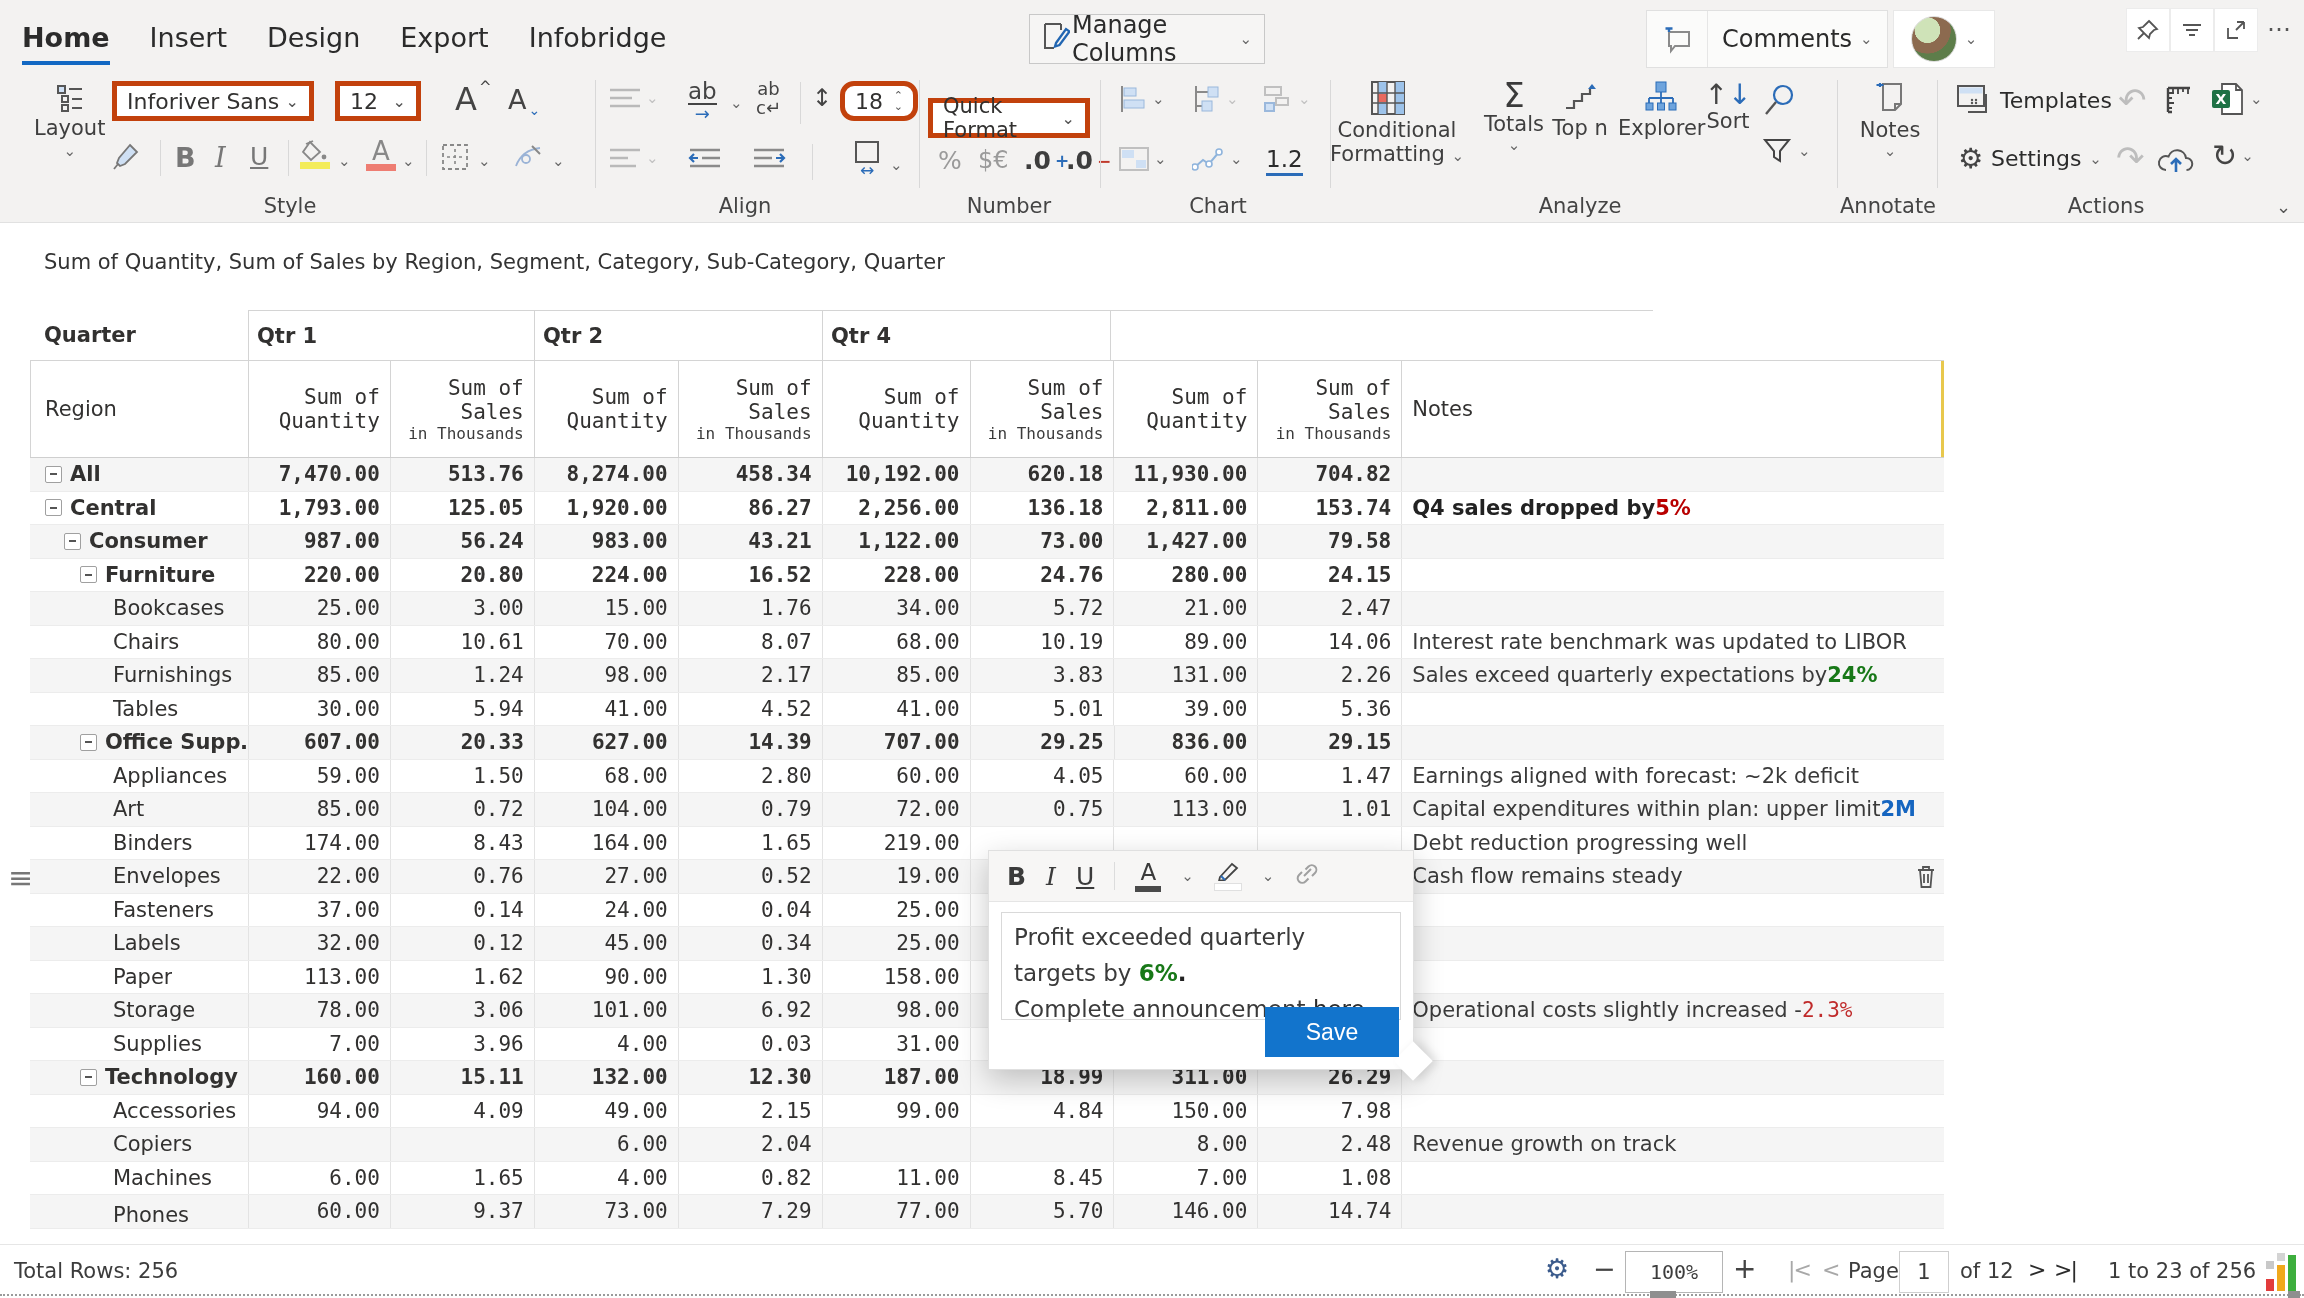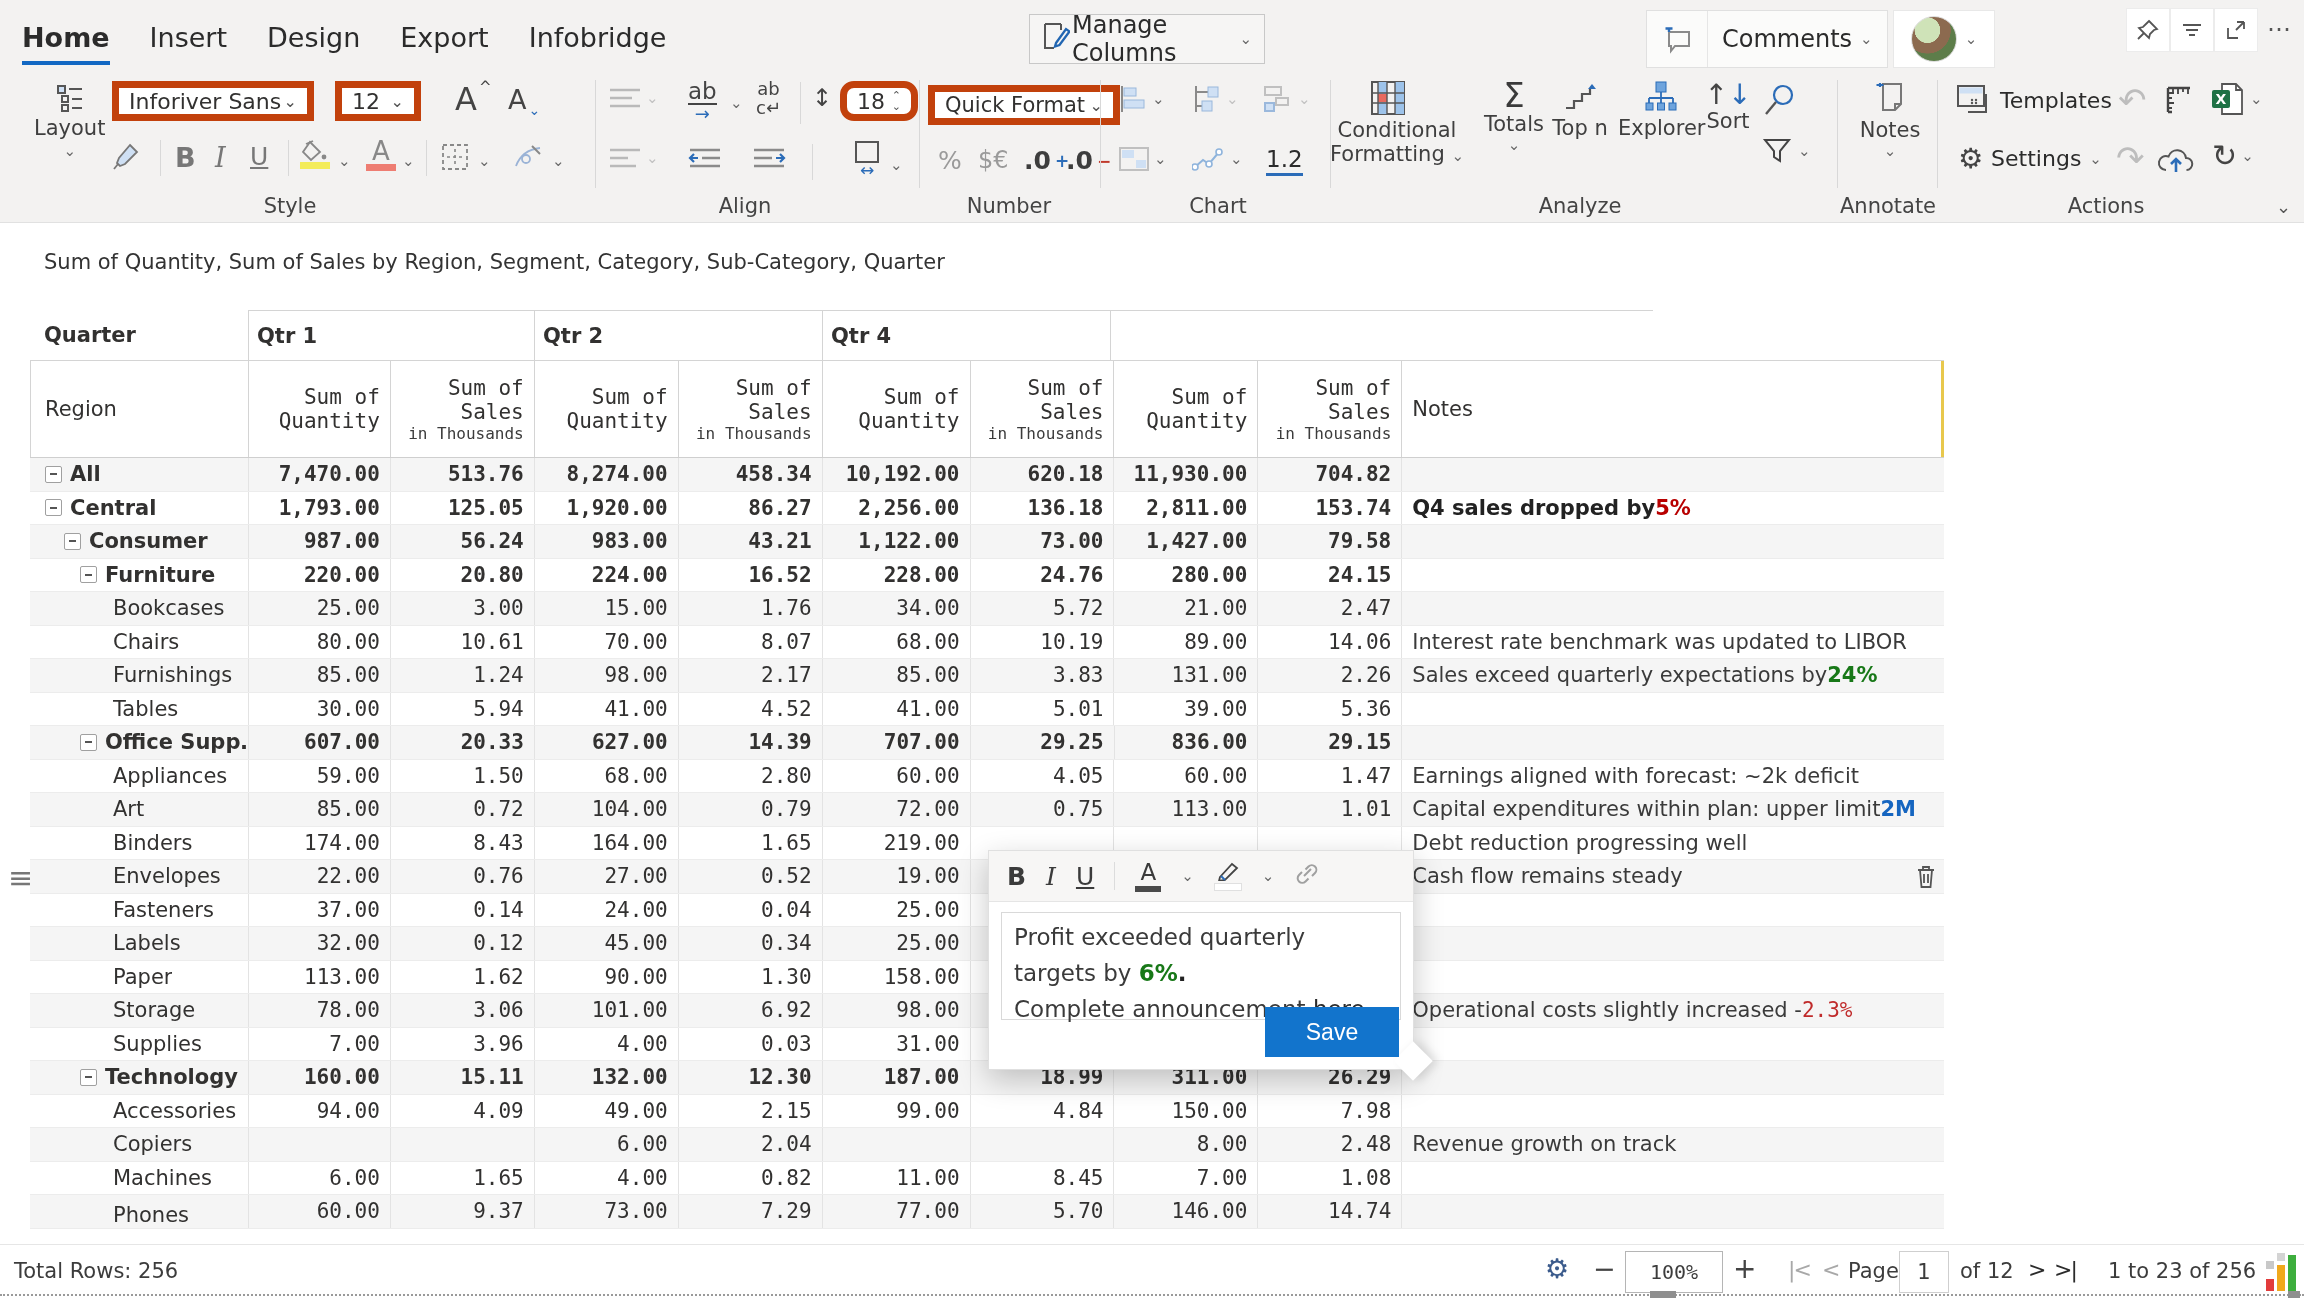--- a/index.html
+++ b/index.html
@@ -6,21 +6,21 @@
   #app{position:relative;width:2304px;height:1298px;background:#fff;overflow:hidden;
        font-family:"DejaVu Sans","Liberation Sans",sans-serif;color:#323130;}
   .abs{position:absolute;}
   
   .ribbon{position:absolute;left:0;top:0;width:2304px;height:222px;background:#f3f2f1;border-bottom:1px solid #e1e1e1;}
   .tabs{position:absolute;left:22px;top:22px;display:flex;gap:40px;font-size:27px;color:#2b2b2b;}
   .tab{padding-bottom:8px;cursor:pointer;}
   .tab.active{font-weight:bold;border-bottom:4px solid #1268c3;}
   .vdiv{position:absolute;top:80px;height:108px;width:1px;background:#d8d8d8;}
   .grouplabel{position:absolute;top:194px;font-size:21px;color:#444;text-align:center;}
-  .inputbox{position:absolute;background:#fff;border:7px solid #c2410c;display:flex;align-items:center;font-size:22px;color:#323130;padding:0 10px;box-sizing:border-box;}
+  .inputbox{position:absolute;background:#fff;border:5px solid #c2410c;display:flex;align-items:center;font-size:22px;color:#323130;padding:0 10px;box-sizing:border-box;}
   .chev{font-size:16px;color:#555;margin-left:auto;}
   .chev2{font-size:15px;color:#666;}
   .icbtn{position:absolute;display:flex;align-items:center;gap:4px;color:#4a4a4a;}
   .lbl{font-size:21px;color:#3f3f3f;}
   .iconbar3 line{stroke:#b9b9b9;stroke-width:2.5;}
   .topicons{position:absolute;top:8px;display:flex;}
   .topicon{width:42px;height:42px;background:#fff;border:1px solid #ececec;display:flex;align-items:center;justify-content:center;}
   .mcbtn{position:absolute;left:1029px;top:14px;width:236px;height:50px;border:1px solid #c8c8c8;display:flex;align-items:center;gap:2px;padding:0 12px;box-sizing:border-box;font-size:24px;color:#2b2b2b;background:#f6f5f4;}
   .combtn{position:absolute;left:1646px;top:10px;height:56px;display:flex;align-items:center;background:#fbfbfa;border:1px solid #e0e0e0;}
   .avatarbox{position:absolute;left:1893px;top:10px;width:100px;height:56px;background:#fff;border:1px solid #e8e8e8;display:flex;align-items:center;justify-content:center;gap:8px;}
@@ -255,21 +255,21 @@
     <div class="icbtn" style="left:852px;top:140px;flex-direction:column;gap:0;">
       <svg width="30" height="24" viewBox="0 0 30 24">
           <rect x="4" y="2" width="22" height="20" fill="none" stroke="#555" stroke-width="2"></rect>
         </svg>
       <span style="color:#2b6cb8;font-size:17px;line-height:.8;">↔</span>
     </div>
     <span class="chev2 abs" style="left:890px;top:156px;">⌄</span>
     <div class="grouplabel" style="left:655px;width:180px;">Align</div>
     <div class="vdiv" style="left:919px;"></div>
 
-    <div class="inputbox" style="left:928px;top:85px;width:192px;height:40px;">
+    <div class="inputbox" style="left:928px;top:98px;width:162px;height:40px;">
       <span style="font-size:21px;">Quick Format</span>
         <span class="chev">⌄</span>
     </div>
     <div class="icbtn" style="left:938px;top:146px;font-size:25px;color:#9a9a9a;">
         <span>%</span>
       </div>
     <div class="icbtn" style="left:978px;top:146px;font-size:24px;color:#9a9a9a;">
         <span>$€</span>
       </div>
     <div class="icbtn" style="left:1024px;top:146px;font-size:25px;color:#3d3d3d;font-weight:bold;">

